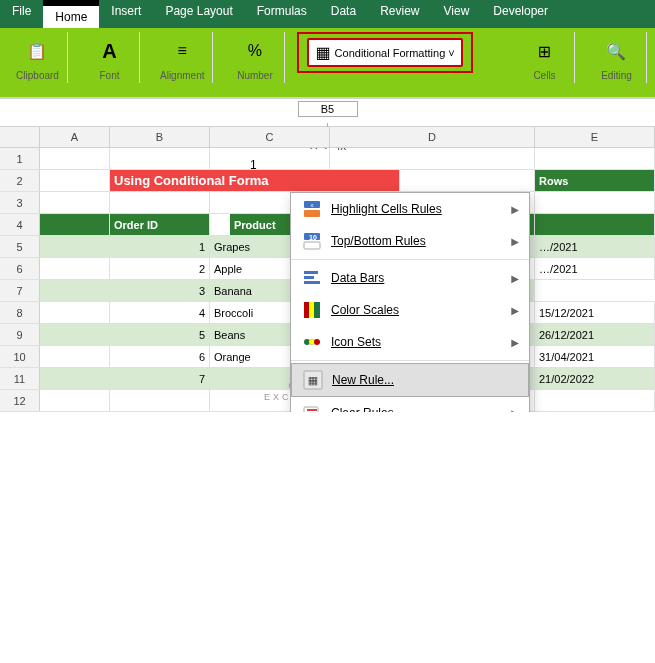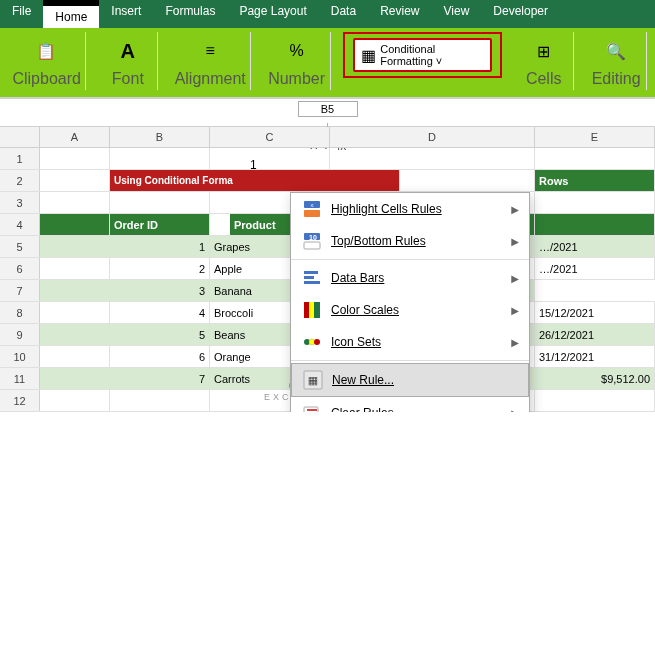--- a/index.html
+++ b/index.html
@@ -5,21 +5,21 @@
     * { box-sizing: border-box; margin: 0; padding: 0; }
     body { font-family: 'Segoe UI', Arial, sans-serif; font-size: 12px; background: #fff; width: 655px; height: 663px; overflow: hidden; }
 
     
     .ribbon { background: #84cc16; border-bottom: 1px solid #d0d0d0; }
     .ribbon-tabs { display: flex; background: #217346; padding: 0; }
     .ribbon-tab { padding: 4px 12px; color: #fff; font-size: 12px; cursor: pointer; }
     .ribbon-tab.active { background: #fff; color: #000; border-top: 6px solid #000000; }
     .ribbon-content { display: flex; align-items: flex-start; padding: 4px 8px; gap: 12px; border-bottom: 1px solid #d0d0d0; min-height: 70px; position: relative; }
     .ribbon-group { display: flex; flex-direction: column; align-items: center; border-right: 1px solid #e0e0e0; padding: 2px 8px; min-width: 60px; }
-    .ribbon-group-label { font-size: 16px; color: #555; margin-top: 2px; }
+    .ribbon-group-label { font-size: 10px; color: #555; margin-top: 2px; }
     .ribbon-group-items { display: flex; align-items: center; gap: 4px; }
     .ribbon-btn { display: flex; flex-direction: column; align-items: center; padding: 2px 4px; cursor: pointer; border: 1px solid transparent; border-radius: 2px; min-width: 32px; }
     .ribbon-icon { width: 28px; height: 28px; display: flex; align-items: center; justify-content: center; font-size: 16px; }
 
     
     .cf-btn { background: #fff; border: 2px solid #c00 !important; padding: 3px 6px; display: flex; align-items: center; gap: 4px; cursor: pointer; border-radius: 2px; }
     .cf-btn-text { font-size: 11px; }
 
     
     .formula-bar { display: flex; align-items: center; border-bottom: 1px solid #d0d0d0; padding: 2px 4px; height: 28px; gap: 4px; flex-direction: column; }
@@ -71,22 +71,22 @@
     .cf-highlight { border: 2px solid #c00; }
   </style>
 </head>
 <body>
 
 <div class="ribbon">
   <div class="ribbon-tabs">
     <span class="ribbon-tab">File</span>
     <span class="ribbon-tab active">Home</span>
     <span class="ribbon-tab">Insert</span>
+    <span class="ribbon-tab">Page Layout</span>
     <span class="ribbon-tab">Formulas</span>
-    <span class="ribbon-tab">Page Layout</span>
     <span class="ribbon-tab">Data</span>
     <span class="ribbon-tab">Review</span>
     <span class="ribbon-tab">View</span>
     <span class="ribbon-tab">Developer</span>
   </div>
 
   <div class="ribbon-content">
 
     <div class="ribbon-group">
       <div class="ribbon-group-items">
@@ -178,21 +178,21 @@
     <div class="cell cell-a"></div>
     <div class="cell cell-b"></div>
     <div class="cell cell-c"></div>
     <div class="cell cell-rest"></div>
     <div class="cell" style="width:120px;min-width:120px;"></div>
   </div>
 
   <div class="sheet-row title-row">
     <div class="row-num">2</div>
     <div class="cell cell-a"></div>
-    <div class="cell" style="width:290px;min-width:290px;background:#b91c1c;color:#fff;font-weight:bold;font-size:10px;">Using Conditional Forma</div>
+    <div class="cell" style="width:290px;min-width:290px;background:#ef4444;color:#fff;font-weight:bold;font-size:13px;">Using Conditional Forma</div>
     <div class="cell cell-rest"></div>
     <div class="cell" style="width:120px;min-width:120px;background:#2e7d32;color:#fff;font-weight:bold;">Rows</div>
   </div>
 
   <div class="sheet-row">
     <div class="row-num">3</div>
     <div class="cell cell-a"></div>
     <div class="cell cell-b"></div>
     <div class="cell cell-c"></div>
     <div class="cell cell-rest"></div>
@@ -252,29 +252,29 @@
     <div class="cell cell-rest cell-right" style="background:#d9ead3;">$4,258.00</div>
     <div class="cell" style="width:120px;min-width:120px;background:#d9ead3;">26/12/2021</div>
   </div>
 
   <div class="sheet-row data-row-even">
     <div class="row-num">10</div>
     <div class="cell cell-a"></div>
     <div class="cell cell-b cell-right">6</div>
     <div class="cell cell-c">Orange</div>
     <div class="cell cell-rest cell-right">$3,254.00</div>
-    <div class="cell" style="width:120px;min-width:120px;">31/12/2021</div>
+    <div class="cell" style="width:120px;min-width:120px;">31/04/2021</div>
   </div>
 
   <div class="sheet-row data-row-odd">
     <div class="row-num">11</div>
     <div class="cell cell-a" style="background:#d9ead3;"></div>
     <div class="cell cell-b cell-right" style="background:#d9ead3;">7</div>
-    <div class="cell cell-c" style="background:#d9ead3;">Carrots</div>
     <div class="cell cell-rest cell-right" style="background:#d9ead3;">$9,512.00</div>
+    <div class="cell" style="width:120px;min-width:120px;background:#d9ead3;">21/02/2022</div>
   </div>
 
   <div class="sheet-row">
     <div class="row-num">12</div>
     <div class="cell cell-a"></div>
     <div class="cell cell-b"></div>
     <div class="cell cell-c"></div>
     <div class="cell cell-rest"></div>
     <div class="cell" style="width:120px;min-width:120px;"></div>
   </div>

